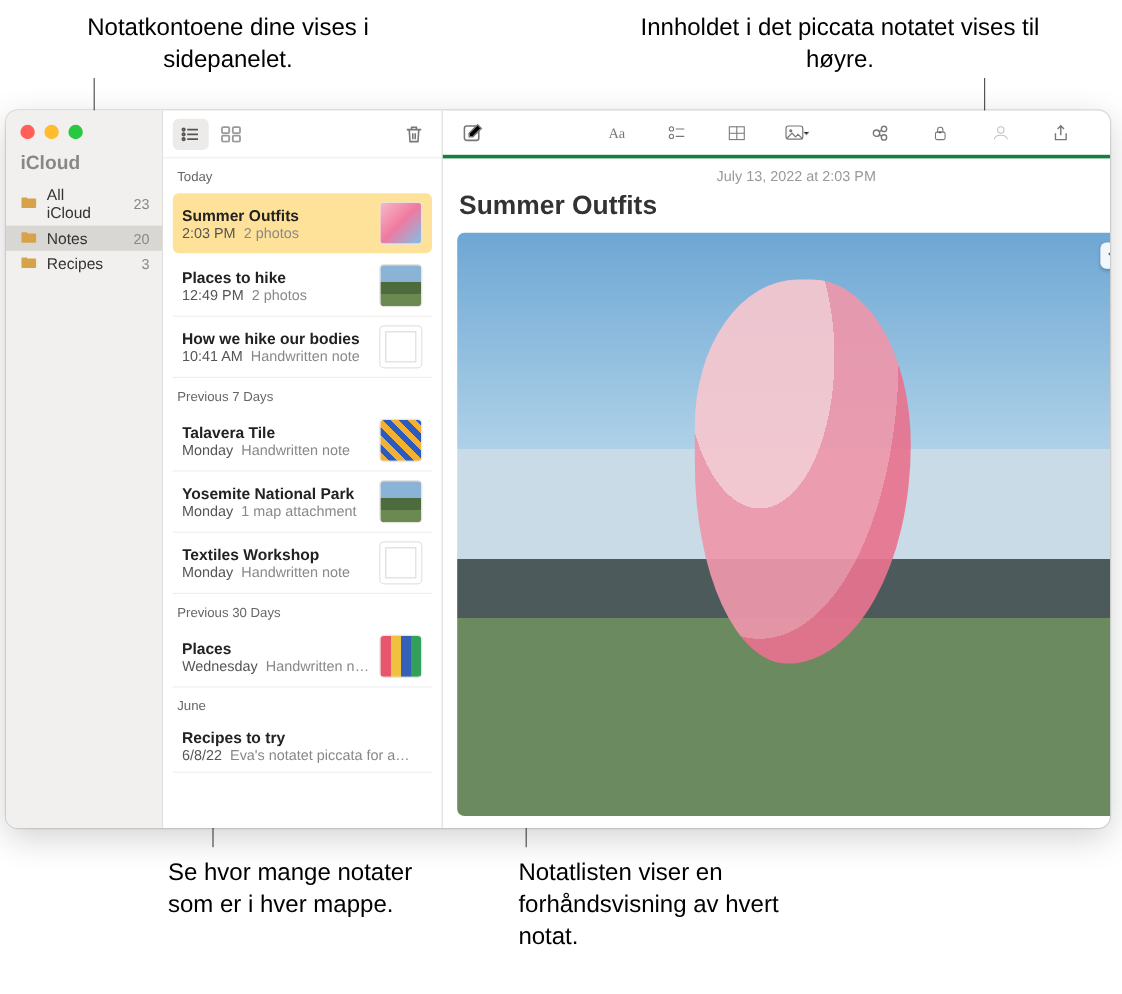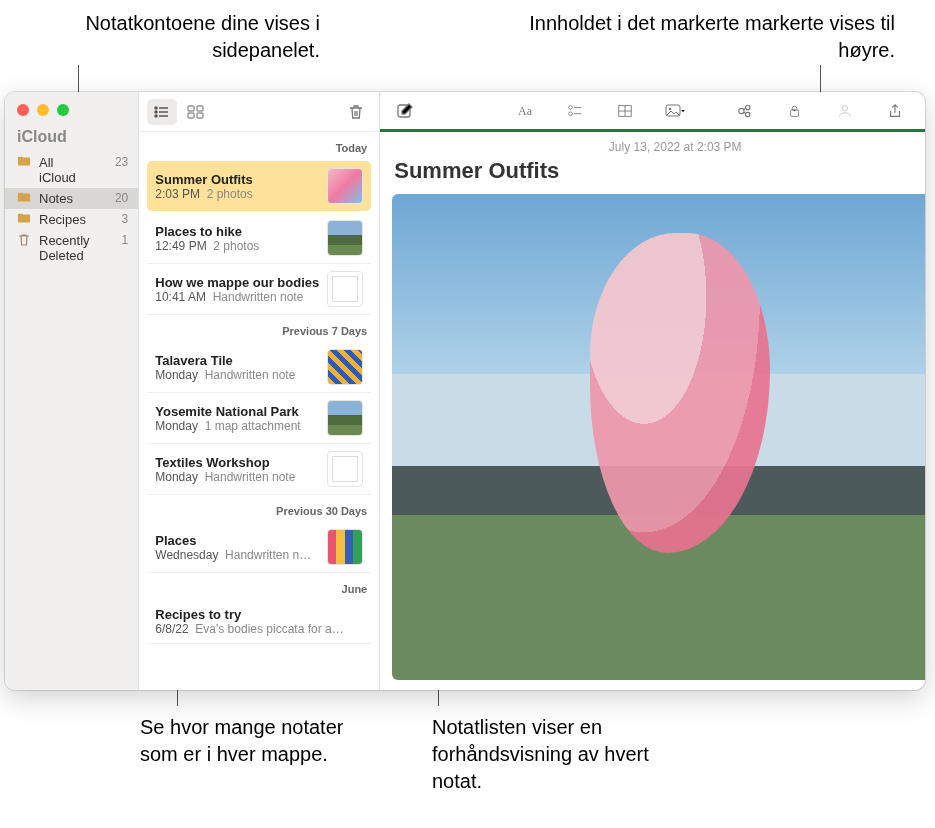--- a/index.html
+++ b/index.html
@@ -10,21 +10,21 @@
   height: 828px;
   position: relative;
   font-size: 13px;
   color: #333;
 }
 .callout {
   position: absolute;
   font-size: 20px;
   line-height: 1.35;
   color: #000;
-  text-align: right;
+  text-align: center;
 }
 .callout-line {
   position: absolute;
   background: #555;
 }
 .window {
   position: absolute;
   top: 92px;
   left: 5px;
   width: 920px;
@@ -54,20 +54,21 @@
 .dot-yellow { background: #febc2e; }
 .dot-green { background: #28c840; }
 .section-header {
   font-size: 16px;
   font-weight: 700;
   color: #888;
   padding: 2px 12px 6px;
 }
 .side-item {
   display: flex;
+  align-items: center;
   padding: 3px 10px 3px 12px;
   gap: 8px;
   font-size: 13px;
   color: #333;
   cursor: default;
 }
 .side-item.selected {
   background: #d9d7d4;
 }
 .side-item .icon { width: 14px; height: 14px; flex-shrink: 0; }
@@ -97,24 +98,23 @@
 .tb-btn {
   width: 30px; height: 26px;
   display: flex; align-items: center; justify-content: center;
   color: #6e6e6e; border-radius: 5px;
 }
 .tb-btn.active { background: #ecebe9; color: #444; }
 .tb-spacer { flex: 1; }
 .list-scroll { flex: 1; overflow: hidden; padding-bottom: 4px; }
 .list-section {
   font-size: 11px;
-  font-weight: 700;
+  font-weight: 400;
   color: #666;
   padding: 10px 12px 5px;
-  text-align: right;
 }
 .list-item {
   margin: 2px 8px;
   padding: 7px 8px;
   border-radius: 5px;
   display: flex;
   align-items: center;
   gap: 8px;
 }
 .list-item.selected { background: #ffe29a; }
@@ -178,21 +178,21 @@
   display:flex; align-items:center; justify-content:center;
   box-shadow: 0 1px 3px rgba(0,0,0,0.2);
   color: #555;
 }
 svg { display:block; }
 </style>
 </head>
 <body>
 
 <div class="callout" style="top:10px; left:60px; width:260px;">Notatkontoene dine vises i sidepanelet.</div>
-<div class="callout" style="top:10px; right:40px; width:390px;">Innholdet i det markerte markerte vises til høyre.</div>
+<div class="callout" style="top:10px; right:40px; width:390px;">Innholdet i det piccata notatet vises til høyre.</div>
 <div class="callout" style="top:714px; left:140px; width:220px; text-align:left;">Se hvor mange notater som er i hver mappe.</div>
 <div class="callout" style="top:714px; left:432px; width:270px; text-align:left;">Notatlisten viser en forhåndsvisning av hvert notat.</div>
 
 <div class="callout-line" style="top:65px; left:78px; width:1px; height:92px;"></div>
 <div class="callout-line" style="top:65px; left:820px; width:1px; height:218px;"></div>
 <div class="callout-line" style="top:296px; left:177px; width:1px; height:410px;"></div>
 <div class="callout-line" style="top:682px; left:438px; width:1px; height:24px;"></div>
 
 <div class="window">
 
@@ -223,29 +223,20 @@
       <span class="count">20</span>
     </div>
     <div class="side-item">
       <span class="icon">
         <svg viewBox="0 0 16 12" width="14" height="12">
             <path fill="#d6a24a" d="M1 2a1 1 0 0 1 1-1h4l1 1h7a1 1 0 0 1 1 1v7a1 1 0 0 1-1 1H2a1 1 0 0 1-1-1z"></path>
           </svg>
       </span>
       <span class="label">Recipes</span>
       <span class="count">3</span>
-    </div>
-    <div class="side-item">
-      <span class="icon">
-        <svg viewBox="0 0 14 14" width="14" height="14">
-            <path fill="none" stroke="#9a8a6c" stroke-width="1.2" d="M2 3h10M5 3V2h4v1M4 3l.6 9h4.8L10 3"></path>
-          </svg>
-      </span>
-      <span class="label">Recently Deleted</span>
-      <span class="count">1</span>
     </div>
 
     <div class="sidebar-spacer"></div>
   </div>
 
   <div class="list-panel">
     <div class="list-toolbar">
       <div class="tb-btn active">
         <svg viewBox="0 0 18 14" width="18" height="14">
             <g stroke="#555" stroke-width="1.5" fill="none">
@@ -285,21 +276,21 @@
       </div>
       <div class="list-item">
         <div class="li-text">
           <div class="li-title">Places to hike</div>
           <div class="li-meta"><span class="time">12:49 PM</span> &nbsp;<span>2 photos</span></div>
         </div>
         <div class="li-thumb thumb-mountain"></div>
       </div>
       <div class="list-item">
         <div class="li-text">
-          <div class="li-title">How we mappe our bodies</div>
+          <div class="li-title">How we hike our bodies</div>
           <div class="li-meta"><span class="time">10:41 AM</span> &nbsp;<span>Handwritten note</span></div>
         </div>
         <div class="li-thumb thumb-doc"></div>
       </div>
 
       <div class="list-section">Previous 7 Days</div>
       <div class="list-item">
         <div class="li-text">
           <div class="li-title">Talavera Tile</div>
           <div class="li-meta"><span class="time">Monday</span> &nbsp;<span>Handwritten note</span></div>
@@ -327,21 +318,21 @@
           <div class="li-title">Places</div>
           <div class="li-meta"><span class="time">Wednesday</span> &nbsp;<span>Handwritten n…</span></div>
         </div>
         <div class="li-thumb thumb-collage"></div>
       </div>
 
       <div class="list-section">June</div>
       <div class="list-item">
         <div class="li-text">
           <div class="li-title">Recipes to try</div>
-          <div class="li-meta"><span class="time">6/8/22</span> &nbsp;<span>Eva's bodies piccata for a…</span></div>
+          <div class="li-meta"><span class="time">6/8/22</span> &nbsp;<span>Eva's notatet piccata for a…</span></div>
         </div>
       </div>
     </div>
   </div>
 
   <div class="content-panel">
     <div class="content-toolbar">
       <div class="ct-btn">
         <svg viewBox="0 0 18 18" width="18" height="18">
             <rect x="2" y="3" width="12" height="12" rx="2" fill="none" stroke="#777" stroke-width="1.3"></rect>

